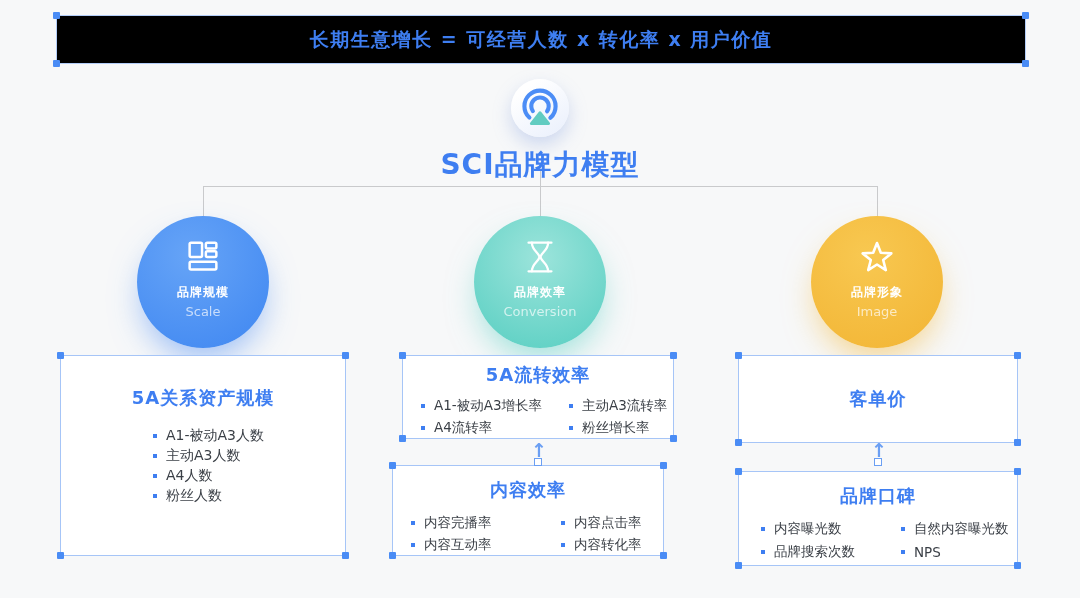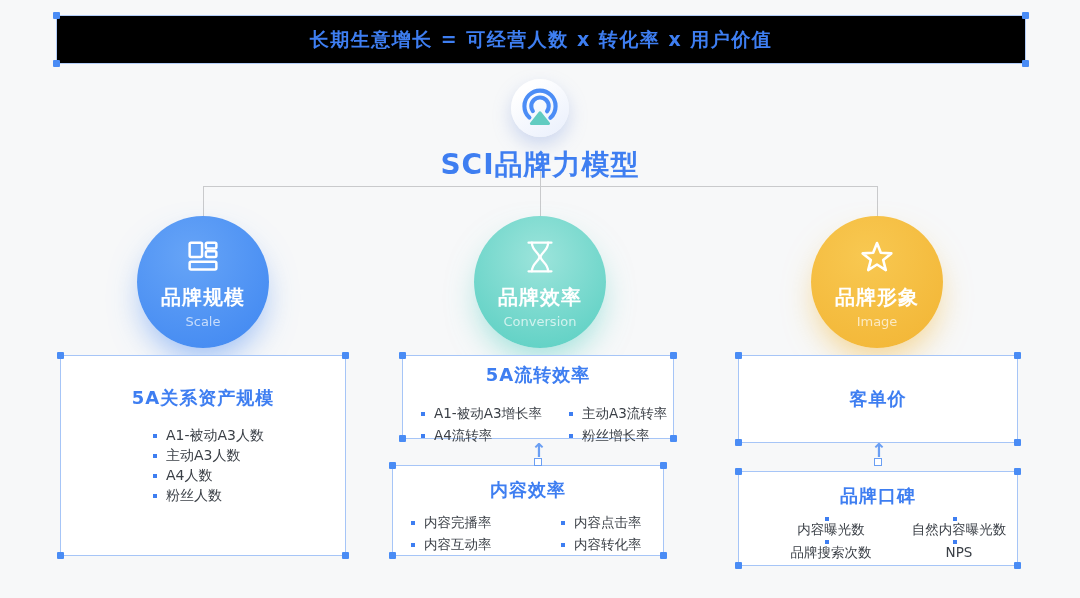--- a/index.html
+++ b/index.html
@@ -29,50 +29,50 @@
   .pillar{position:absolute;top:216px;width:132px;height:132px;border-radius:50%;
     display:flex;flex-direction:column;align-items:center;color:#fff;text-align:center;}
   .pillar-scale{left:137px;background:radial-gradient(circle at 40% 30%,#66a4f7,#3e86f1);
     box-shadow:0 16px 32px -6px rgba(77,141,243,.55);}
   .pillar-conversion{left:474px;background:radial-gradient(circle at 50% 32%,#9ce4db,#56cec1);
     box-shadow:0 16px 32px -6px rgba(86,206,193,.55);}
   .pillar-image{left:811px;background:radial-gradient(circle at 42% 30%,#f8c851,#f2b433;);
     background:radial-gradient(circle at 42% 30%,#f8c851,#f2b433);
     box-shadow:0 16px 32px -6px rgba(243,182,54,.55);}
   .pillar .picon{margin-top:17px;height:48px;display:flex;align-items:center;justify-content:center;}
-  .pillar-label{font-size:20px;font-weight:bold;margin-top:3px;letter-spacing:1px;}
+  .pillar-label{font-size:12px;font-weight:bold;margin-top:3px;letter-spacing:1px;}
   .pillar-sublabel{font-size:13px;color:rgba(255,255,255,.68);margin-top:3px;}
 
   
   .panel{position:absolute;background:#fff;border:1px solid #a6c5f7;box-sizing:border-box;}
   .panel-title{color:#3e7ef1;font-size:18px;font-weight:bold;text-align:center;letter-spacing:1px;}
   .item{display:flex;align-items:center;font-size:14px;color:#3a3f46;}
   .bullet{width:4px;height:4px;background:#3e7ef1;margin-right:9px;flex:0 0 auto;}
   .cols{display:grid;}
   .cols .item{font-size:13.5px;height:22px;}
 
   .p-scale{left:60px;top:355px;width:286px;height:201px;}
   .p-scale .panel-title{padding-top:30px;}
   .p-scale .list{margin:16px 0 0 92px;}
   .p-scale .item{height:20px;}
 
   .p-flow{left:402px;top:355px;width:272px;height:84px;}
   .p-flow .panel-title{padding-top:7px;}
-  .p-flow .cols{margin-top:16px;padding-left:18px;grid-template-columns:148px 1fr;}
+  .p-flow .cols{margin-top:8px;padding-left:18px;grid-template-columns:148px 1fr;}
 
   .p-content{left:392px;top:465px;width:272px;height:91px;}
   .p-content .panel-title{padding-top:12px;}
   .p-content .cols{margin-top:10px;padding-left:18px;grid-template-columns:150px 1fr;}
 
   .p-price{left:738px;top:355px;width:280px;height:88px;display:flex;align-items:center;justify-content:center;}
 
   .p-reputation{left:738px;top:471px;width:280px;height:95px;}
   .p-reputation .panel-title{padding-top:12px;}
   .p-reputation .cols{margin-top:9px;padding-left:22px;grid-template-columns:140px 1fr;}
-  .p-reputation .cols .item{height:23px;flex-direction:column;}
+  .p-reputation .cols .item{height:23px;}
 
   
   .uparrow{position:absolute;color:#6b9ff3;font-size:19px;font-weight:bold;line-height:1;z-index:4;}
   .anchor{position:absolute;width:6px;height:6px;background:#fff;border:1px solid #6b9ff3;z-index:6;}
 </style>
 </head>
 <body>
 
 <div class="canvas">
 

